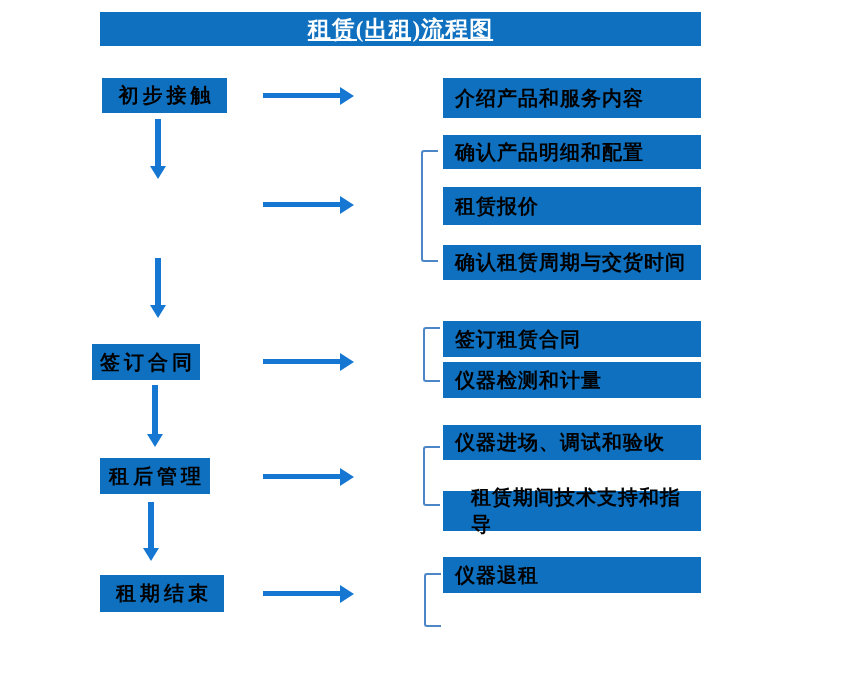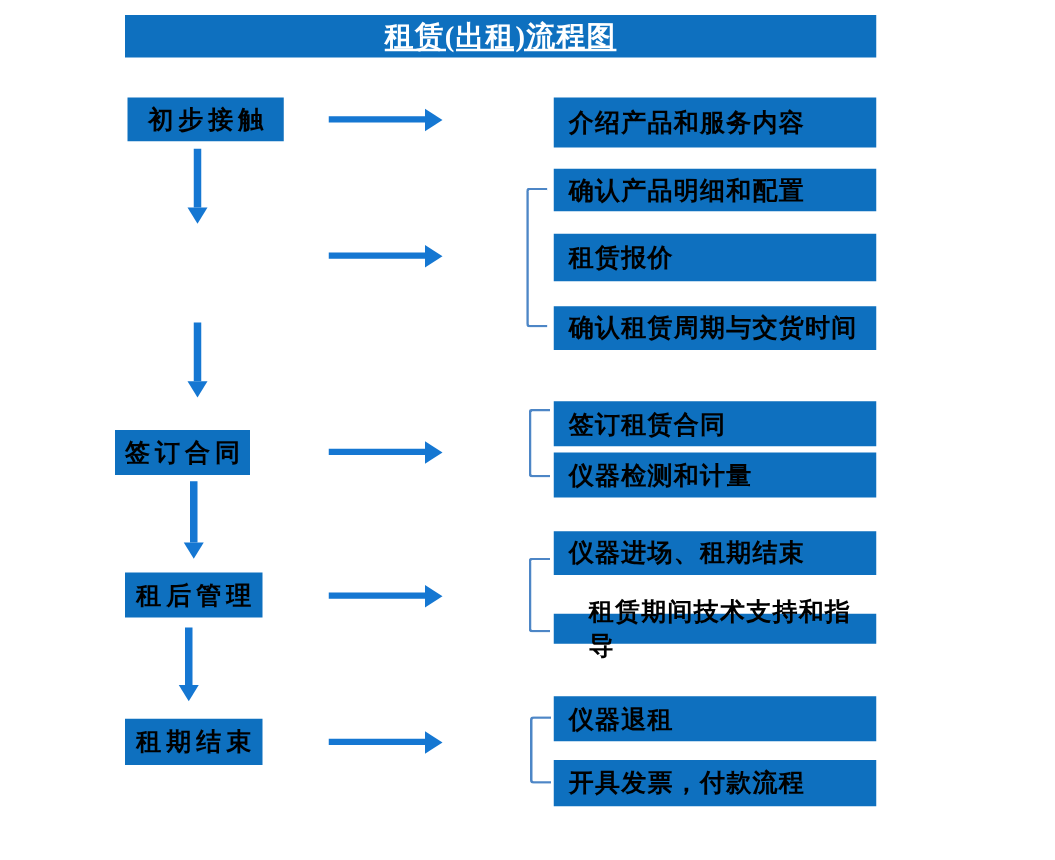--- a/index.html
+++ b/index.html
@@ -43,29 +43,29 @@
   }
   .out {
     left: 443px; width: 258px;
     padding-left: 12px;
     letter-spacing: 1px;
   }
   .s1 { left: 102px; top: 78px;  width: 125px; height: 35px; }
   .s2 { left: 102px; top: 187px; width: 125px; height: 35px; }
   .s3 { left: 92px; top: 344px; width: 108px; height: 36px; }
   .s4 { left: 100px; top: 458px; width: 110px; height: 36px; text-align: center; }
-  .s5 { left: 100px; top: 575px; width: 110px; height: 37px; }
+  .s5 { left: 100px; top: 575px; width: 124px; height: 37px; }
   .r1  { top: 78px;  height: 40px; }
   .r2  { top: 135px; height: 34px; }
   .r3  { top: 187px; height: 38px; }
   .r4  { top: 245px; height: 35px; }
   .r5  { top: 311px; height: 36px; margin-top: 10px; }
   .r6  { top: 362px; height: 36px; text-align: center; }
   .r7  { top: 425px; height: 35px; }
-  .r8  { top: 491px; height: 24px; padding-left: 28px; }
+  .r8  { top: 491px; height: 40px; padding-left: 28px; }
   .r9  { top: 557px; height: 36px; }
   .r10 { top: 608px; height: 37px; }
   
   .h-arrow {
     position: absolute;
     left: 263px; width: 77px; height: 5px;
     background: var(--arrow);
   }
   .h-arrow::after {
     content: "";
@@ -140,18 +140,17 @@
   <div class="bracket b3"></div>
   <div class="bracket b4"></div>
   <div class="bracket b5"></div>
 
   <div class="box out r1">介绍产品和服务内容</div>
   <div class="box out r2">确认产品明细和配置</div>
   <div class="box out r3">租赁报价</div>
   <div class="box out r4">确认租赁周期与交货时间</div>
   <div class="box out r5">签订租赁合同</div>
   <div class="box out r6">仪器检测和计量</div>
-  <div class="box out r7">仪器进场、租期结束</div>
+  <div class="box out r7">仪器进场、调试和验收</div>
   <div class="box out r8">租赁期间技术支持和指导</div>
   <div class="box out r9">仪器退租</div>
-  <div class="box out r10">开具发票，付款流程</div>
 
 </div>
 
 </body></html>

